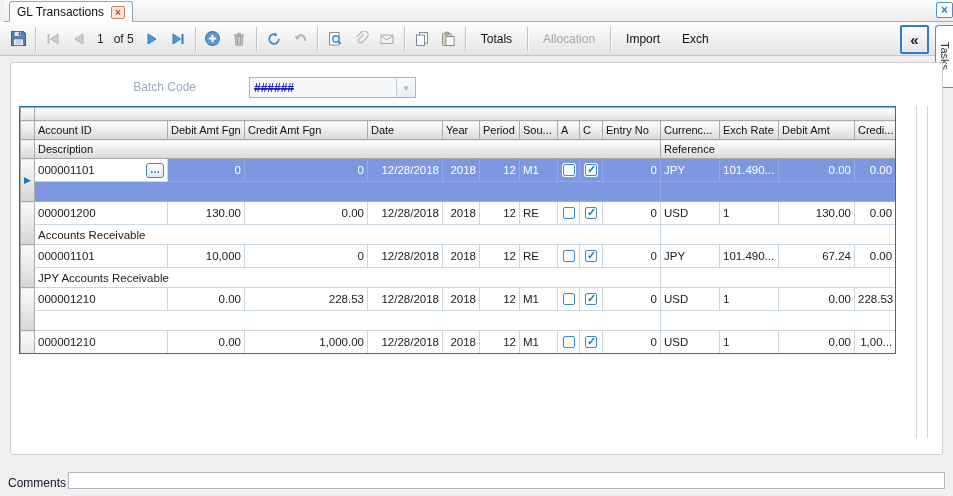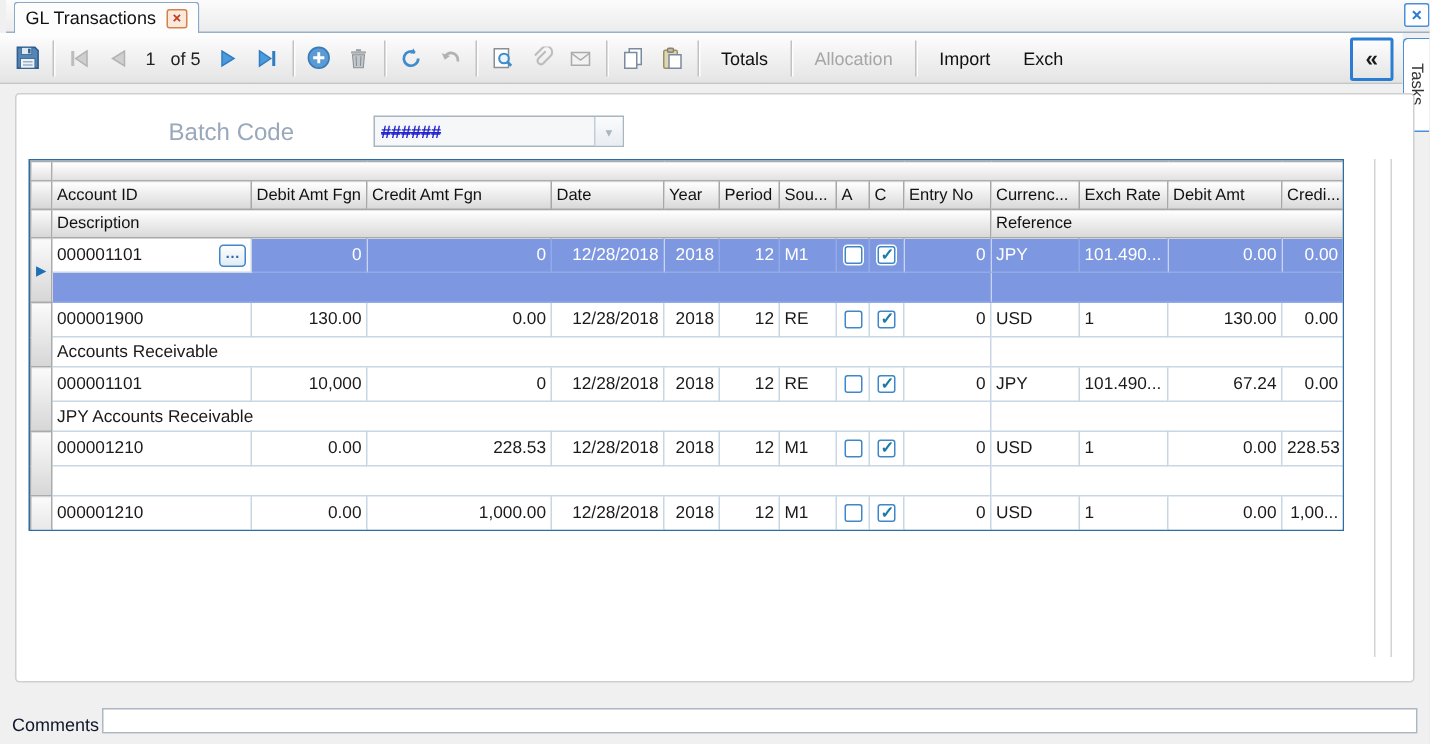--- a/index.html
+++ b/index.html
@@ -36,21 +36,21 @@
   .tasks-tab { position:absolute; right:0; top:25px; width:18px; height:63px;
     background:#fff; border:1px solid #4a90d9; border-right:none; border-radius:4px 0 0 4px;
     display:flex; align-items:center; justify-content:center; }
   .tasks-tab span { writing-mode:vertical-rl; font-size:11px; color:#333; }
 
   
   .panel { position:absolute; left:10px; top:62px; width:933px; height:393px;
     background:#fff; border:1px solid #cfcfcf; border-radius:3px; }
   .batch-row { position:absolute; left:0; top:14px; width:100%; height:22px; }
   .batch-label { position:absolute; left:60px; width:125px; text-align:right;
-    font-size:16px; color:#9aa8bb; top:3px; }
+    font-size:12px; color:#9aa8bb; top:3px; }
   .combo { position:absolute; left:238px; top:0; width:167px; height:21px;
     border:1px solid #a9b6c2; background:#f5f7f9; display:flex; align-items:center; }
   .combo-value { flex:1; padding:0 4px; font-size:12px; font-weight:bold;
     color:#2222cc; text-decoration:line-through; }
   .combo-arrow { width:19px; height:19px; border-left:1px solid #c3cdd6;
     background:linear-gradient(#fafbfc,#e9edf1); color:#a8b6c2; font-size:9px;
     display:flex; align-items:center; justify-content:center; }
 
   
   .grid { position:absolute; left:8px; top:43px; width:877px; height:248px;
@@ -297,21 +297,21 @@
           <td class="c num sel">0.00</td>
           <td class="c num sel">0.00</td>
         </tr>
         <tr>
           <td class="c dsc sel" colspan="10"></td>
           <td class="c dsc sel" colspan="4"></td>
         </tr>
 
         <tr>
           <td class="ind" rowspan="2"></td>
-          <td class="c">000001900</td>
+          <td class="c">000001200</td>
           <td class="c num">130.00</td>
           <td class="c num">0.00</td>
           <td class="c num">12/28/2018</td>
           <td class="c num">2018</td>
           <td class="c num">12</td>
           <td class="c">RE</td>
           <td class="c chk"><span class="checkbox"></span></td>
           <td class="c chk"><span class="checkbox checked"></span></td>
           <td class="c num">0</td>
           <td class="c">USD</td>

